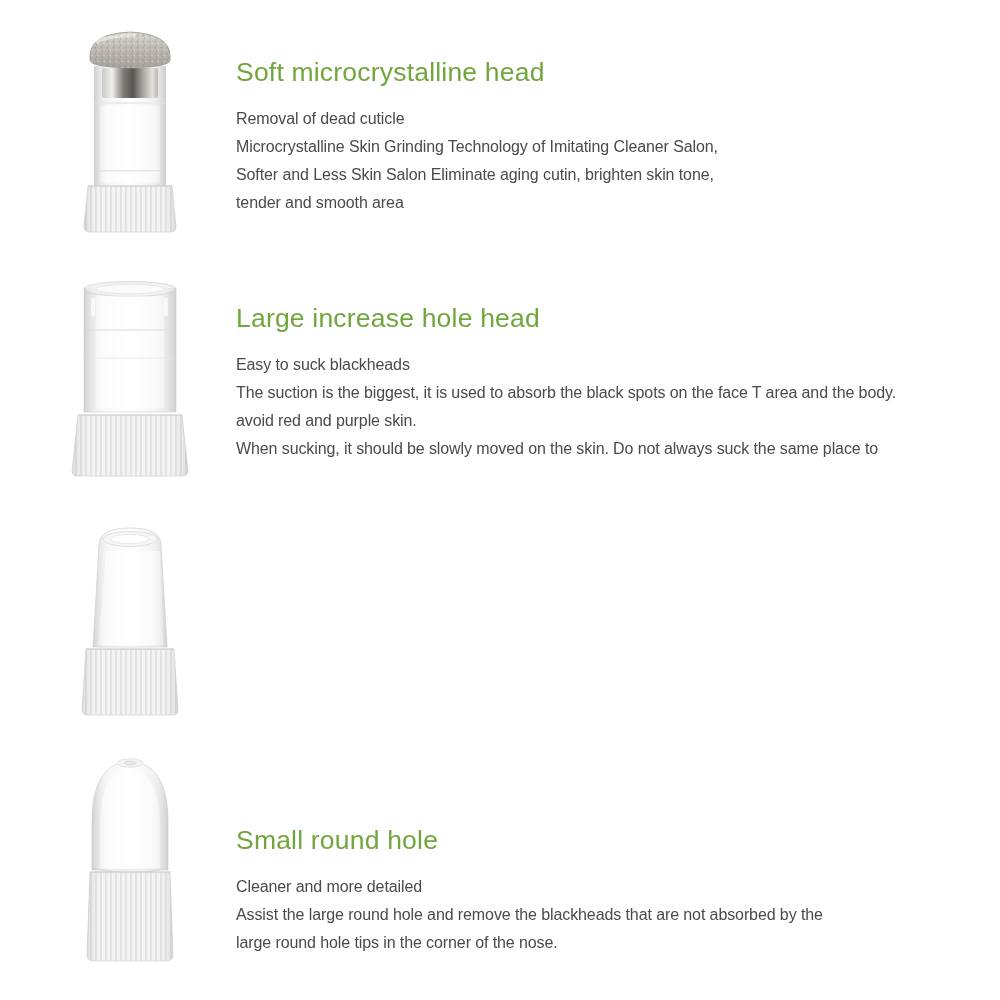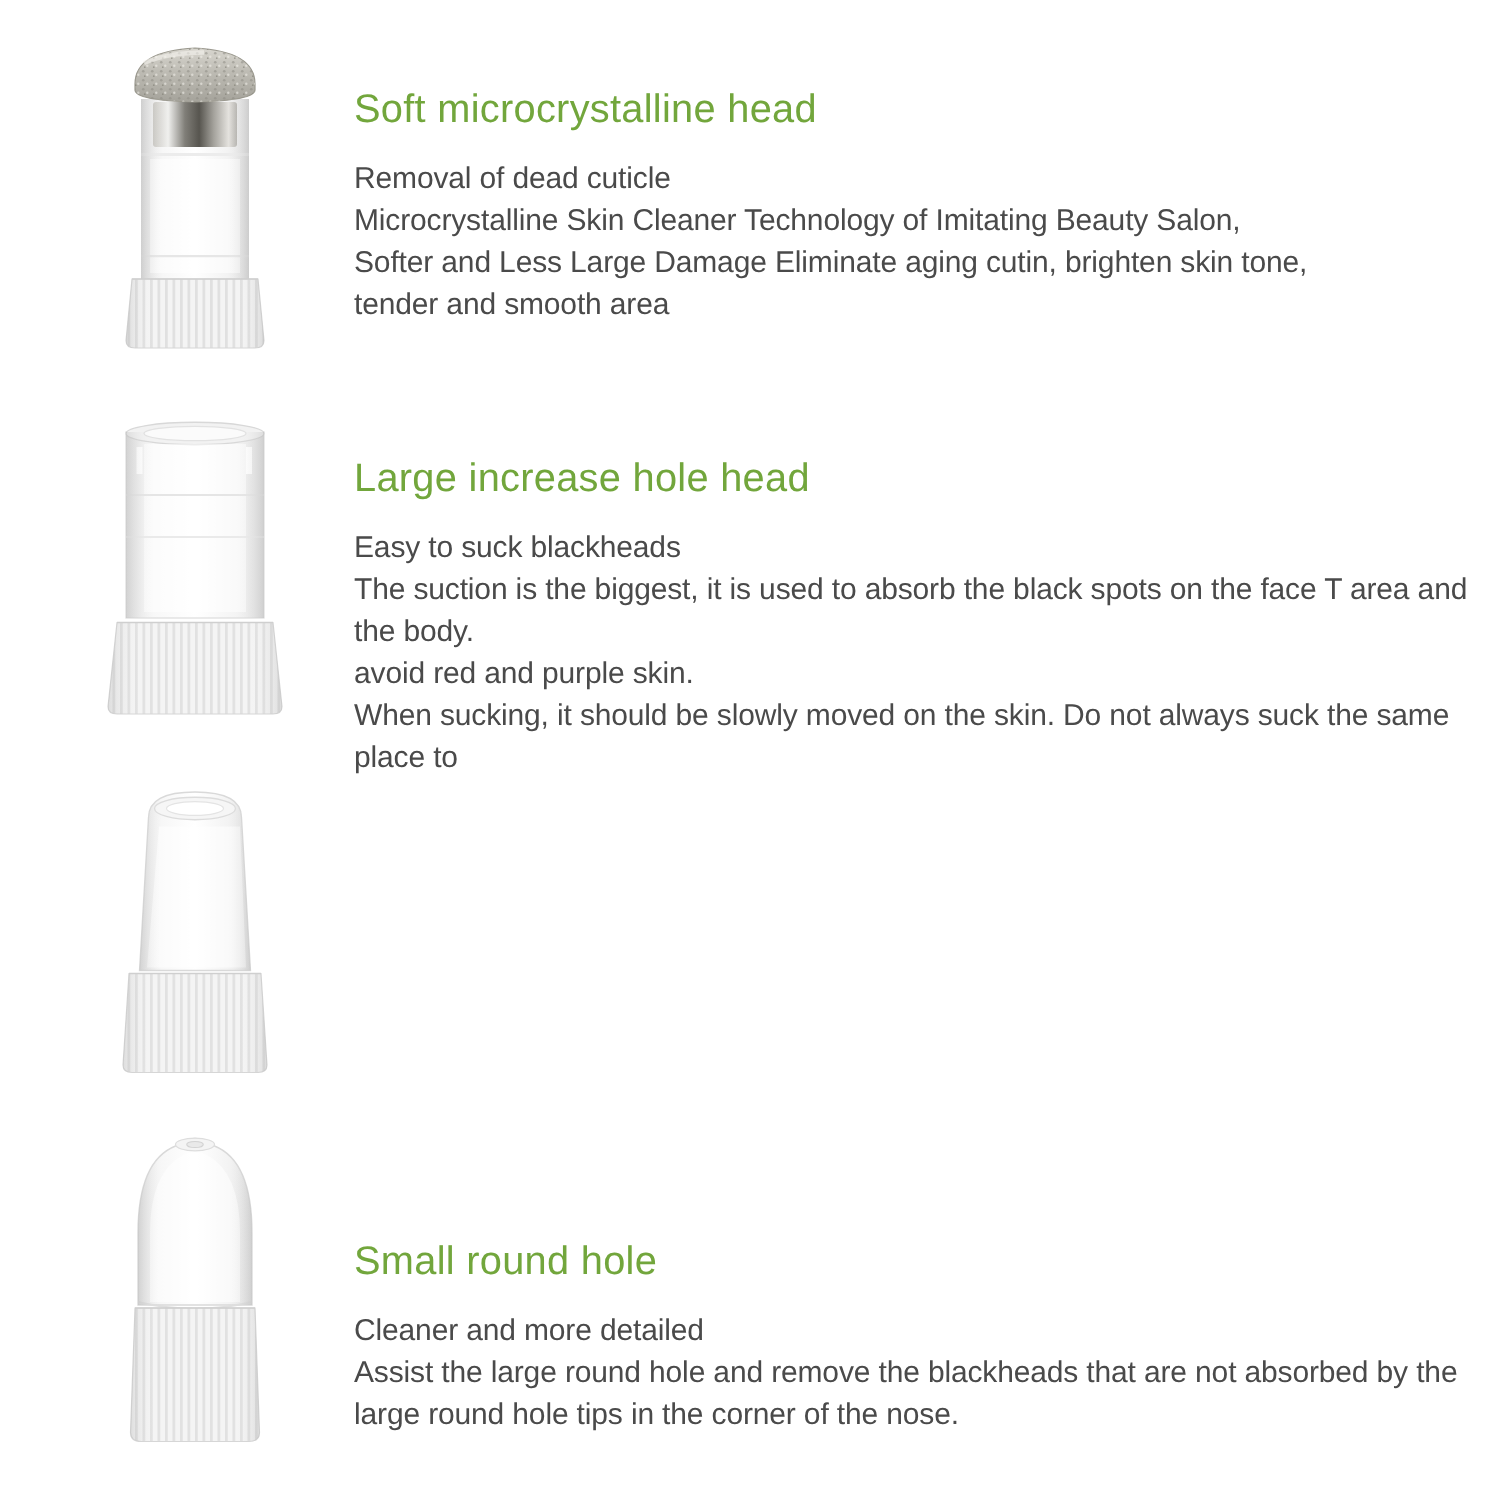--- a/index.html
+++ b/index.html
@@ -22,21 +22,21 @@
   .txt{position:absolute;left:236px;width:748px;}
   #txt1{top:57px;}
   #txt2{top:303px;}
   #txt3{top:573px;}
   #txt4{top:800px;margin-top:25px;}
   h2{
     font-size:26.5px;font-weight:400;color:var(--heading);
     margin:0 0 17px 0;line-height:31px;letter-spacing:.2px;
   }
   p{
-    font-size:20px;line-height:28px;color:var(--body);
+    font-size:16px;line-height:28px;color:var(--body);
     margin:0;letter-spacing:-.1px;
   }
 </style>
 </head>
 <body>
 
 <div class="canvas">
 
   <div class="img-box" id="img1">
     <svg viewBox="0 0 180 215">
@@ -190,22 +190,22 @@
       <path d="M52 120 L52 72 Q52 24 77 14 Q83 9 90 9 Q97 9 103 14 Q128 24 128 72 L128 120 Z" fill="url(#shade4)"></path>
       <path d="M50 122 L130 122 L133 205 Q133 211 126 211 L54 211 Q47 211 47 205 Z" fill="url(#ribs4)" stroke="#d6d6d6" stroke-width=".8"></path>
       <path d="M50 122 L130 122 L133 205 Q133 211 126 211 L54 211 Q47 211 47 205 Z" fill="url(#shade4)"></path>
       <line x1="50" y1="122" x2="130" y2="122" stroke="#cfcfcf" stroke-width="1"></line>
     </svg>
   </div>
 
   <div class="txt" id="txt1">
     <h2>Soft microcrystalline head</h2>
     <p>Removal of dead cuticle</p>
-    <p>Microcrystalline Skin Cleaner Technology of Imitating Beauty Salon,</p>
-    <p>Softer and Less Large Damage Eliminate aging cutin, brighten skin tone,</p>
+    <p>Microcrystalline Skin Grinding Technology of Imitating Cleaner Salon,</p>
+    <p>Softer and Less Skin Salon Eliminate aging cutin, brighten skin tone,</p>
     <p>tender and smooth area</p>
   </div>
 
   <div class="txt" id="txt2">
     <h2>Large increase hole head</h2>
     <p>Easy to suck blackheads</p>
     <p>The suction is the biggest, it is used to absorb the black spots on the face T area and the body.</p>
     <p>avoid red and purple skin.</p>
     <p>When sucking, it should be slowly moved on the skin. Do not always suck the same place to</p>
   </div>

